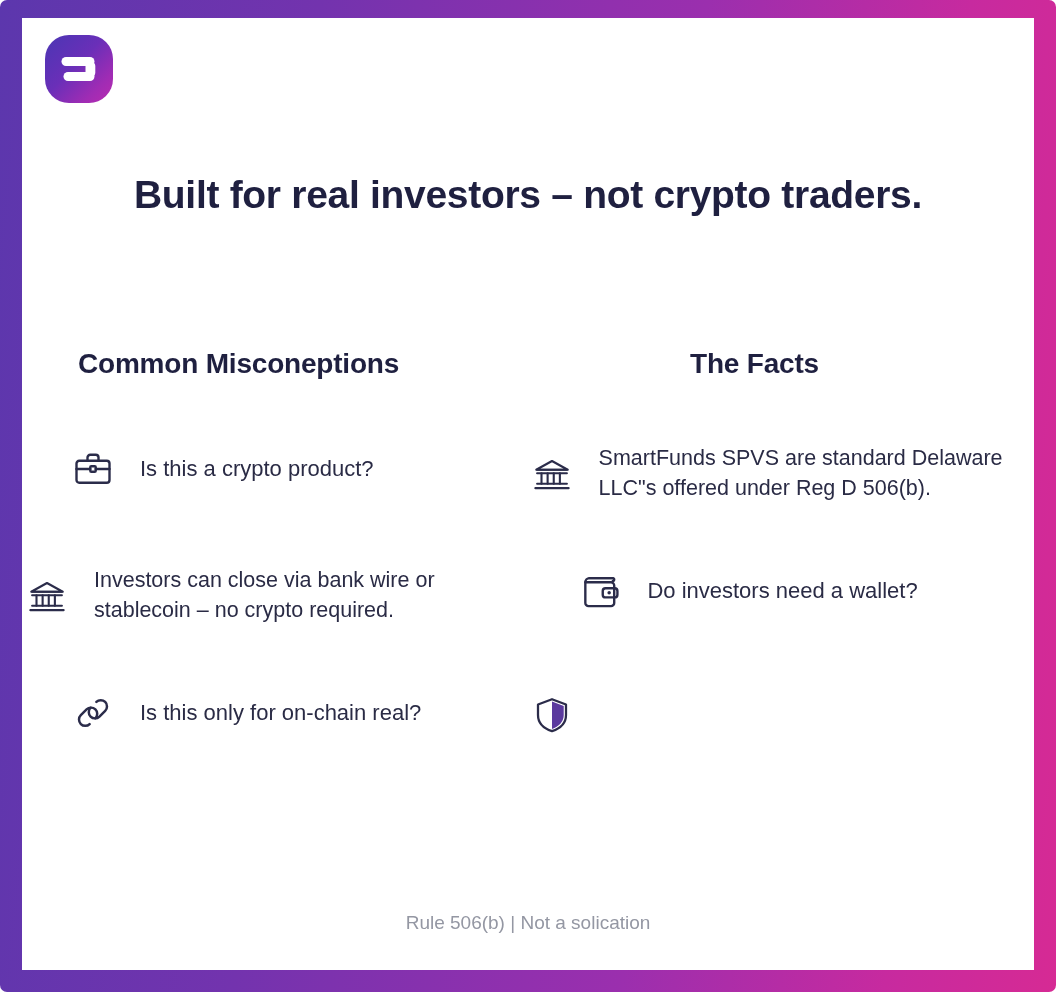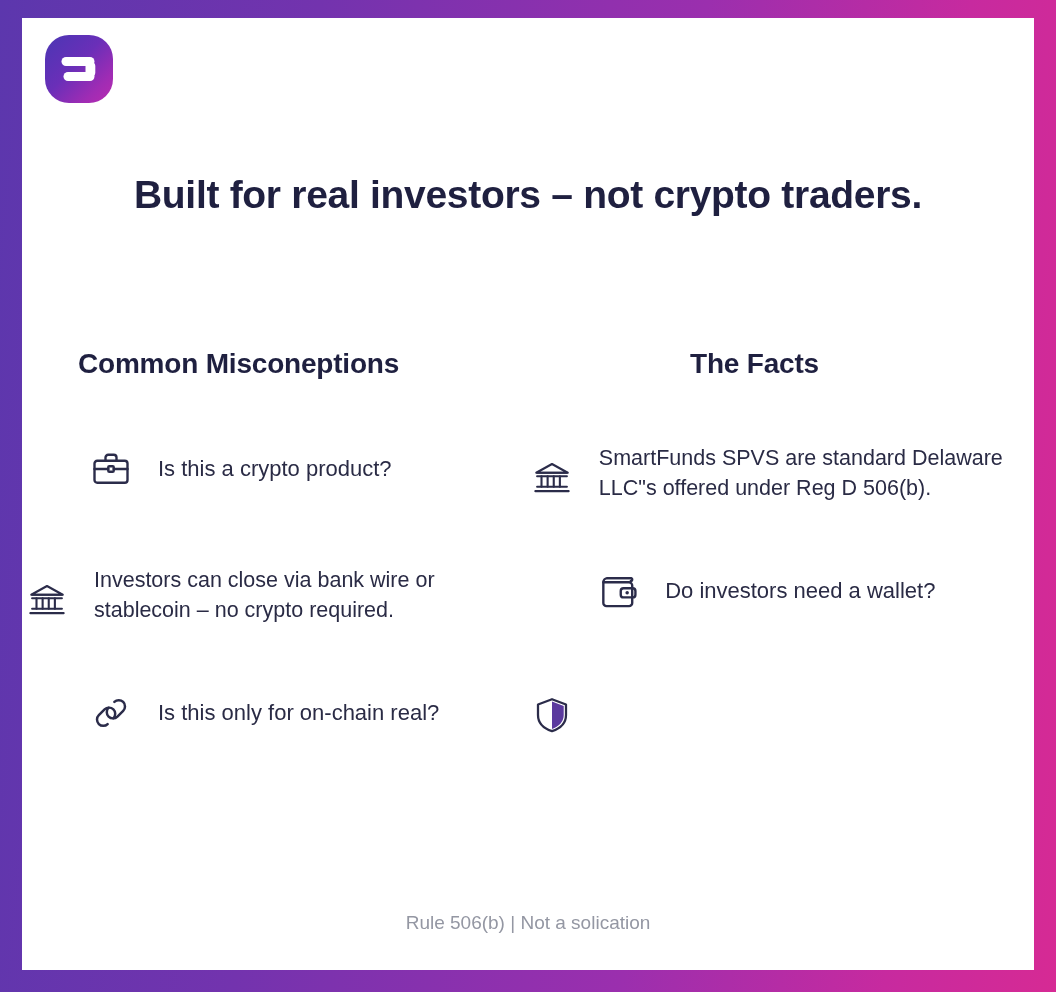--- a/index.html
+++ b/index.html
@@ -16,20 +16,21 @@
   }
 
   
   .frame {
     position: relative;
     box-sizing: border-box;
     width: 1056px;
     height: 992px;
     background: linear-gradient(95deg, #5c37ad 0%, #7333ae 28%, #9b2fae 62%, #c72a9f 85%, #d62a94 100%);
     padding: 18px 22px 22px 22px;
+    border-radius: 7px;
   }
 
   .card {
     position: relative;
     box-sizing: border-box;
     width: 100%;
     height: 100%;
     background: #ffffff;
     overflow: hidden;
   }
@@ -96,26 +97,26 @@
     margin-top: 34px;
   }
   .row {
     position: relative;
     display: flex;
     align-items: flex-start;
     min-height: 122px;
   }
   .cell {
     display: flex;
-    align-items: flex-end;
+    align-items: center;
     gap: 22px;
   }
   .cell.left {
     width: 516px;
-    padding-left: 64px;
+    padding-left: 46px;
     box-sizing: border-box;
     align-items: center;
   }
   .cell.right {
     width: 520px;
     padding-left: 0px;
     box-sizing: border-box;
   }
   .icon-box {
     flex: 0 0 auto;

